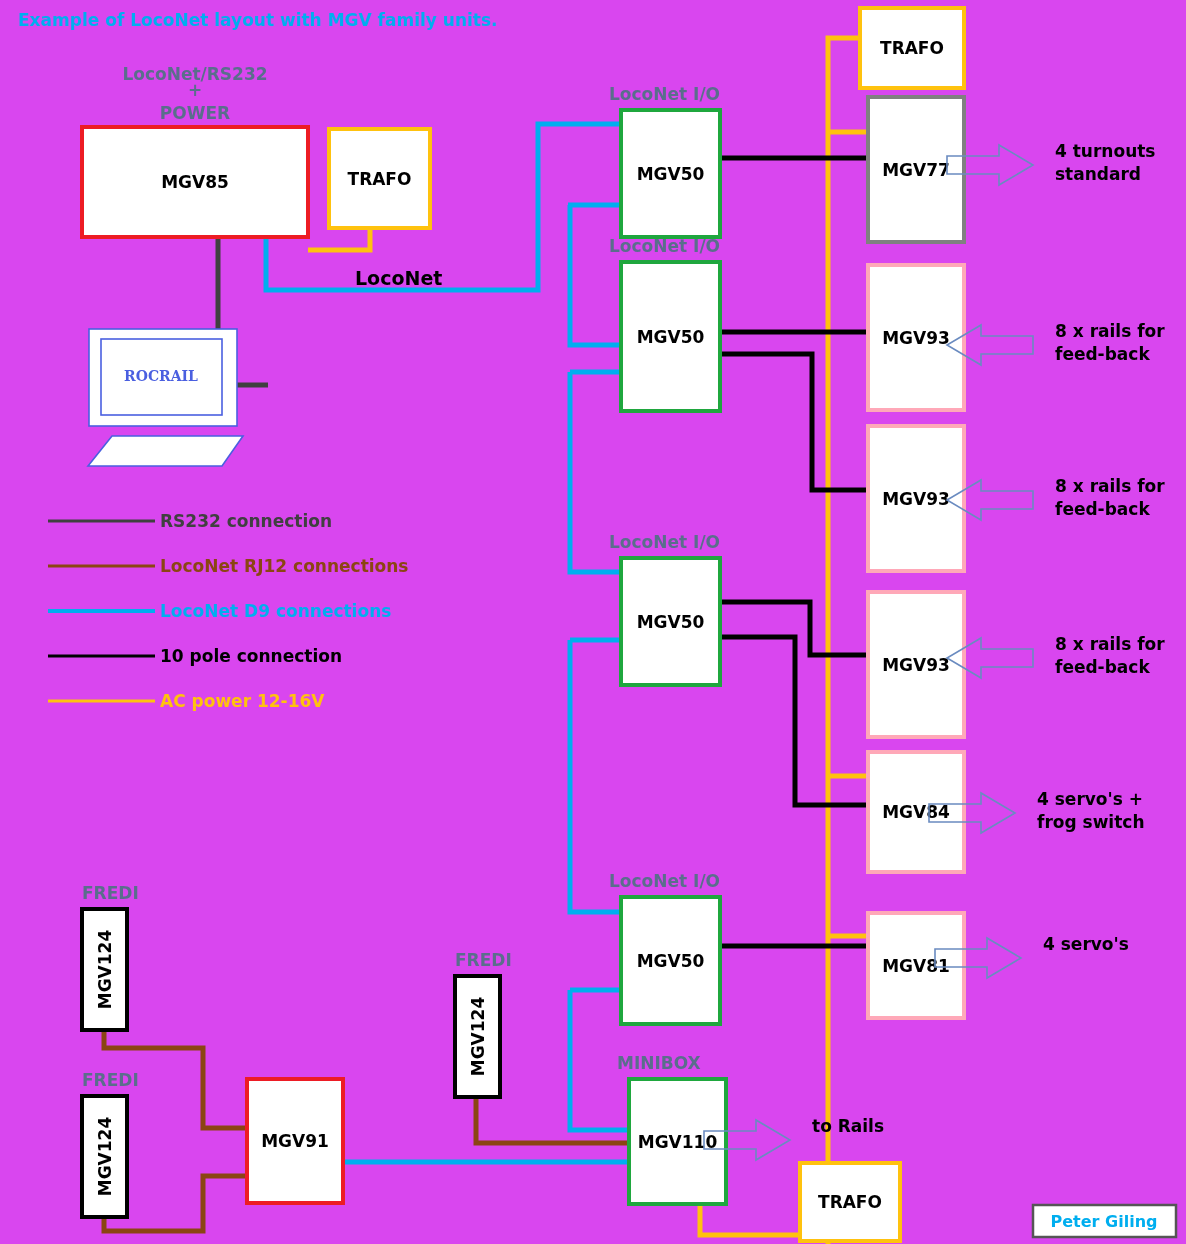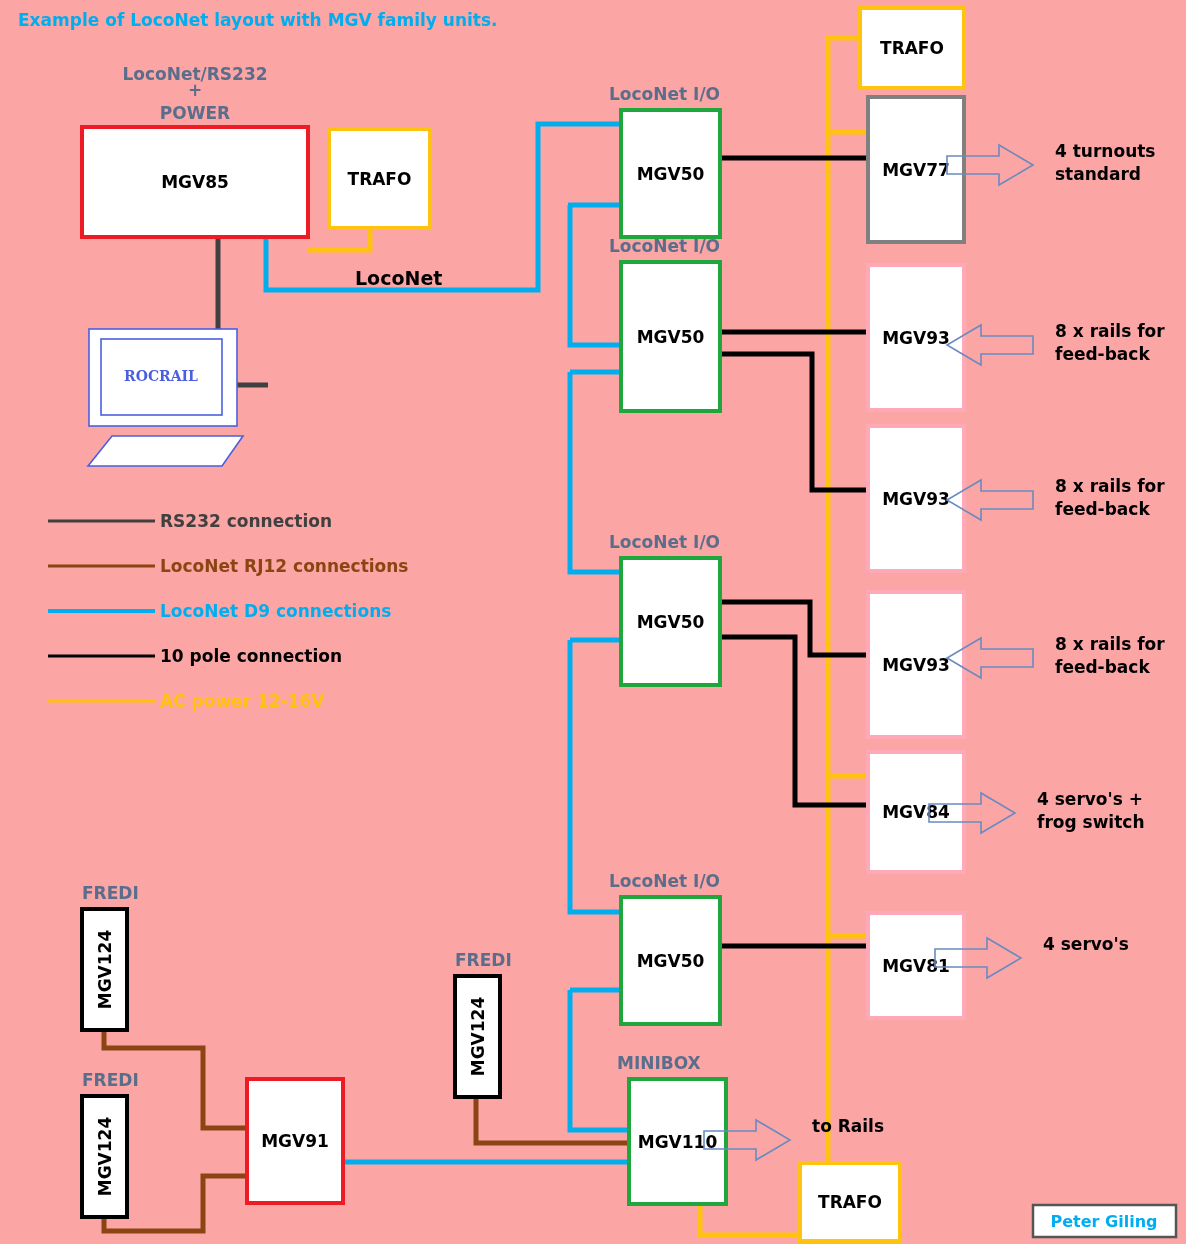--- a/index.html
+++ b/index.html
@@ -1,16 +1,16 @@
 <!DOCTYPE html>
 <html><head>
 <meta charset="utf-8">
 <style>
   html,body{margin:0;padding:0;background:#ffffff;}
-  #page{position:relative;width:1186px;height:1244px;background:#fca5a5;
+  #page{position:relative;width:1186px;height:1244px;background:#d946ef;
         font-family:"DejaVu Sans","Liberation Sans",sans-serif;overflow:hidden;}
   svg#diagram{position:absolute;left:0;top:0;width:1186px;height:1244px;}
   .ttl{font-weight:bold;}
 </style>
 </head>
 <body>
 
 <div id="page">
 <svg id="diagram" viewBox="0 0 1186 1244">
   <defs>

